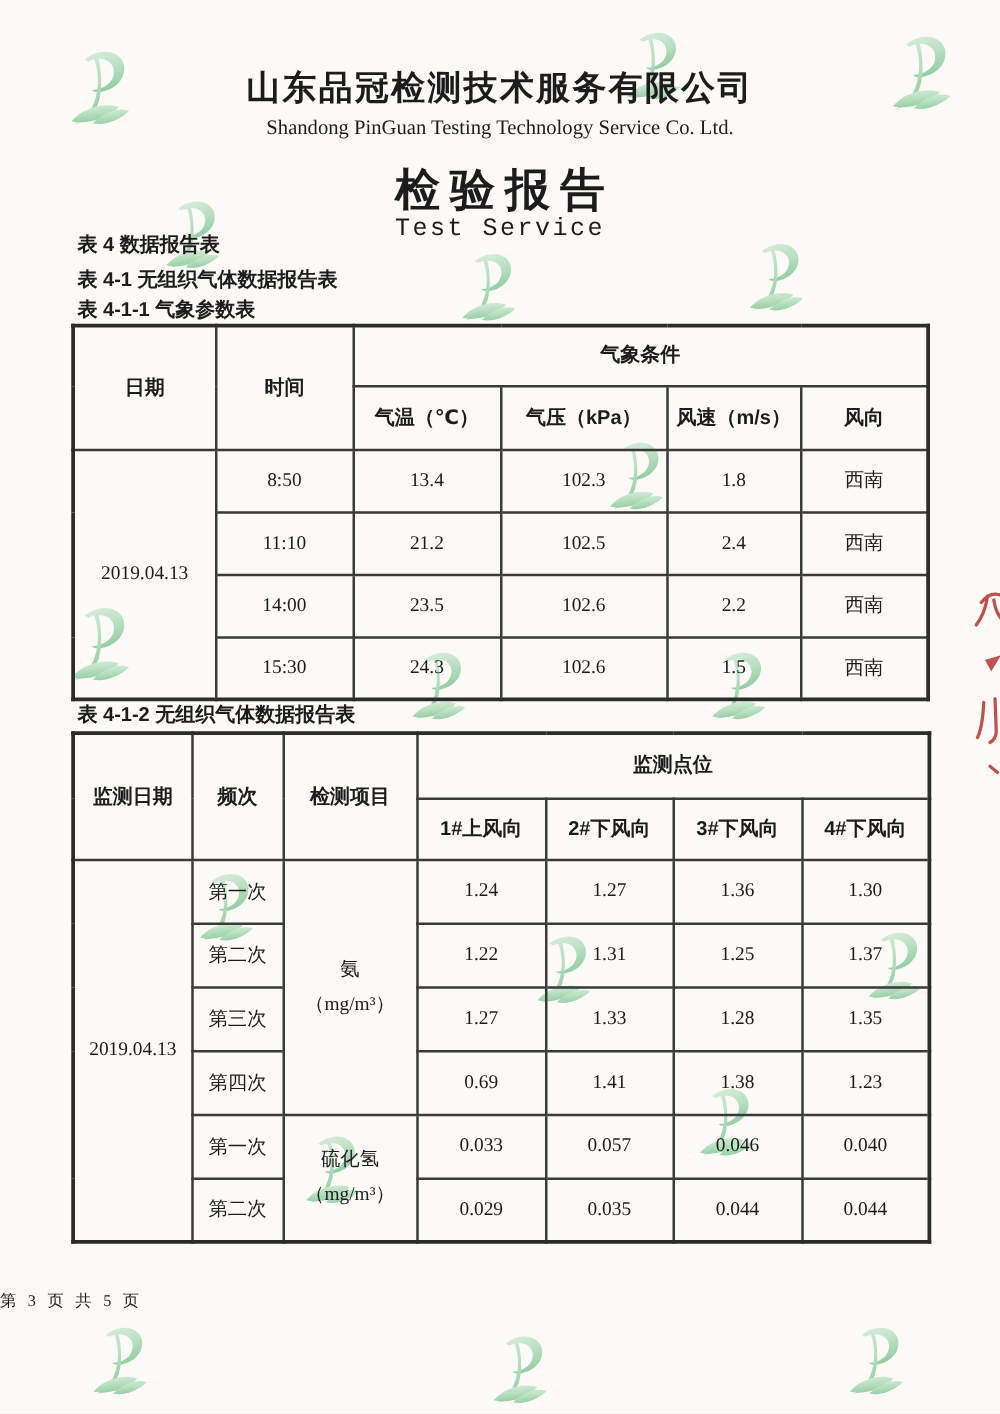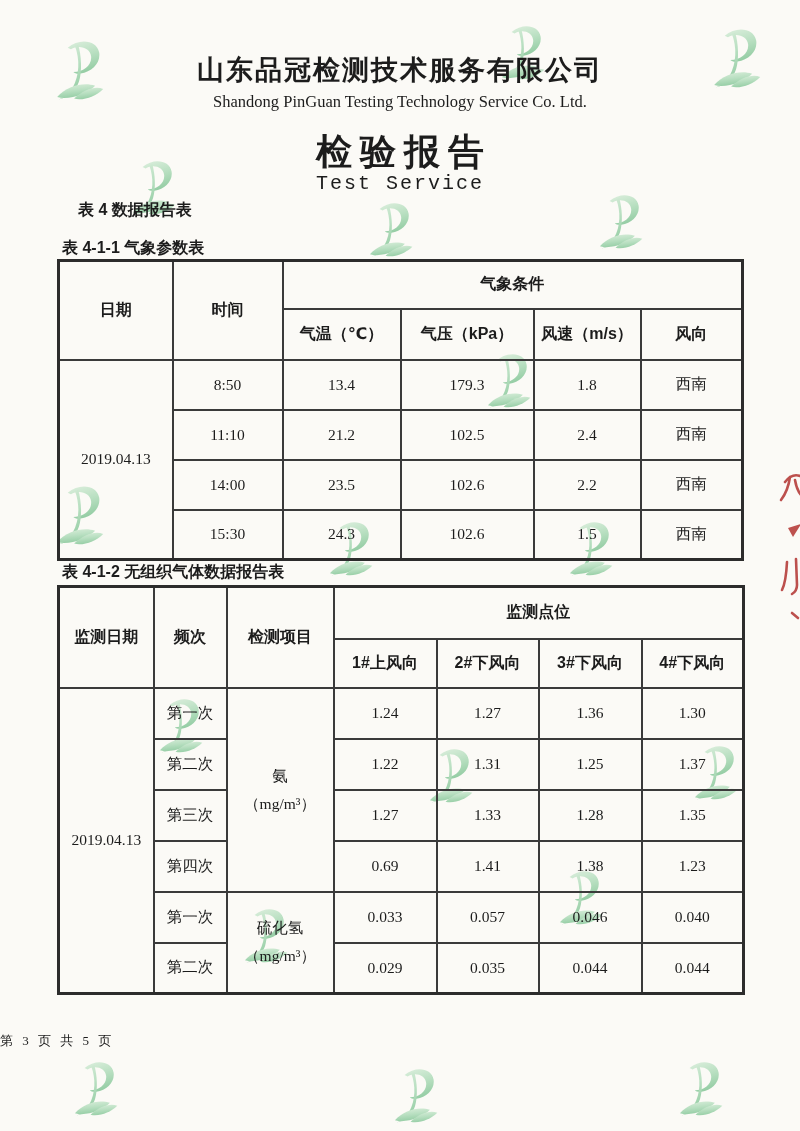--- a/index.html
+++ b/index.html
@@ -36,21 +36,21 @@
     text-align:center;
     font-family:"Liberation Mono","DejaVu Sans Mono",monospace;
     font-size:20px;letter-spacing:2px;
   }
   
   .caption{
     position:absolute;left:62px;
     font-family:"Liberation Sans","DejaVu Sans",sans-serif;
     font-weight:bold;font-size:16px;white-space:nowrap;
   }
-  .cap1{top:200px;margin-left:16px;}
+  .cap1{top:186px;}
   .cap2{top:214px;}
   .cap3{top:238px;}
   .cap4{top:562px;}
   
   table{
     position:absolute;
     border-collapse:collapse;table-layout:fixed;
     background:transparent;
   }
   #weatherTable{left:57px;top:259px;width:684px;}
@@ -168,20 +168,21 @@
     </g>
     <path d="M23 68 L36 64 L28 77 Z" fill="#b23330" opacity="0.85"></path>
   </svg>
 
   <div class="company-cn">山东品冠检测技术服务有限公司</div>
   <div class="company-en">Shandong PinGuan Testing Technology Service Co. Ltd.</div>
   <div class="title-cn">检验报告</div>
   <div class="title-en">Test Service</div>
 
   <div class="caption cap1">表 4 数据报告表</div>
+  <div class="caption cap2">表 4-1 无组织气体数据报告表</div>
   <div class="caption cap3">表 4-1-1 气象参数表</div>
   <div class="caption cap4">表 4-1-2 无组织气体数据报告表</div>
 
   <table id="weatherTable">
     <colgroup>
       <col style="width:114px">
         <col style="width:110px">
         <col style="width:118px">
       <col style="width:133px">
         <col style="width:107px">
@@ -196,21 +197,21 @@
     <tr style="height:51px">
       <th>气温（℃）</th>
       <th>气压（kPa）</th>
       <th>风速（m/s）</th>
       <th>风向</th>
     </tr>
     <tr style="height:50px">
       <td rowspan="4">2019.04.13</td>
       <td>8:50</td>
       <td>13.4</td>
-      <td>179.3</td>
+      <td>102.3</td>
       <td>1.8</td>
       <td>西南</td>
     </tr>
     <tr style="height:50px">
       <td>11:10</td>
       <td>21.2</td>
       <td>102.5</td>
       <td>2.4</td>
       <td>西南</td>
     </tr>

